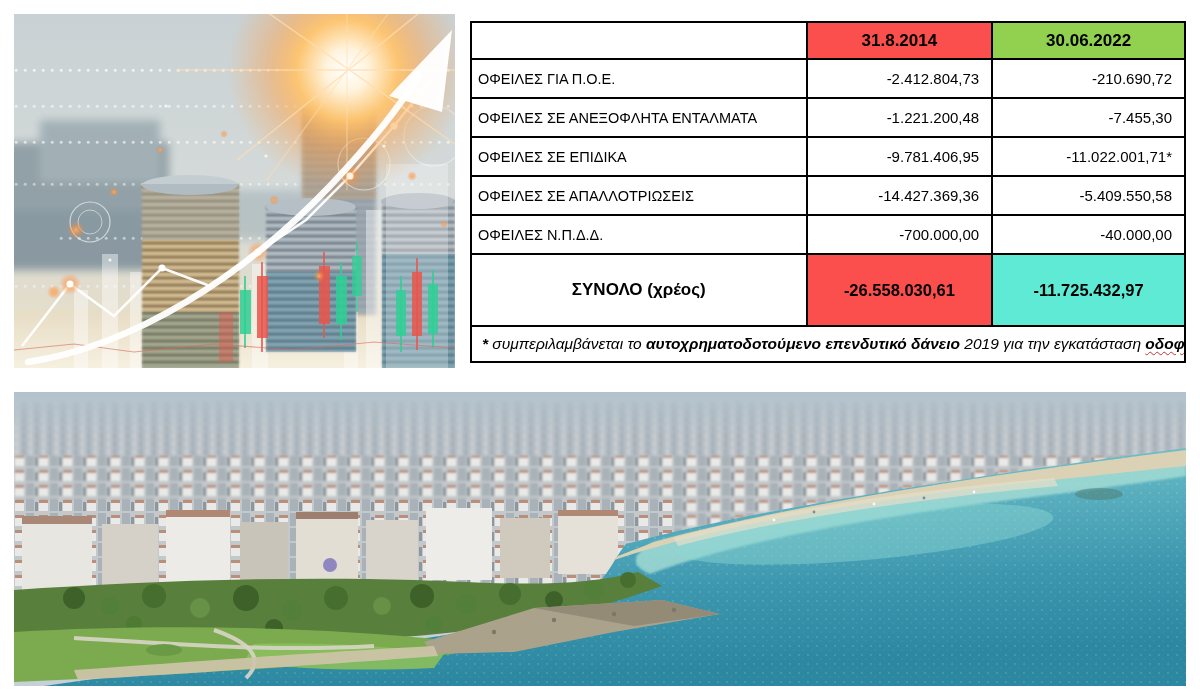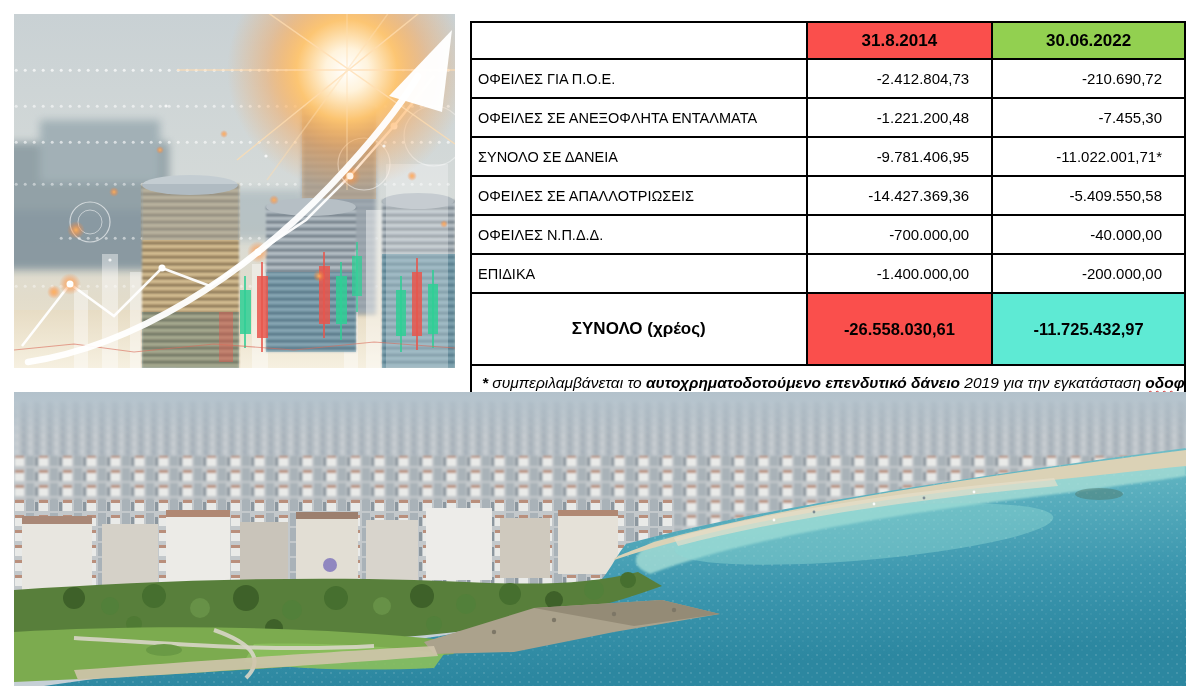--- a/index.html
+++ b/index.html
@@ -11,21 +11,21 @@
   #photo-growth { left:14px; top:14px; width:441px; height:354px; }
   #photo-coast  { left:14px; top:392px; width:1172px; height:294px; }
   .photo svg { display:block; }
 
   #table-wrap { position:absolute; left:470px; top:21px; width:716px; }
   table.debt { border-collapse:collapse; width:100%; table-layout:fixed; color:#000; }
   table.debt td, table.debt th { border:2px solid #000; background:#fff; overflow:hidden; white-space:nowrap; }
   th.hd { font-size:17px; font-weight:bold; height:31px; padding:2px 4px; text-align:center; }
   th.hd-empty { background:#fff; }
   td.lbl { font-size:14.5px; text-align:left; padding:8px 6px; height:21px; }
-  td.num { font-size:15px; text-align:right; padding:4px 22px; }
+  td.num { font-size:15px; text-align:right; padding:4px 12px; }
   tr.total td { font-weight:bold; }
   td.total-lbl { font-size:17px; text-align:center; padding:23px 6px; height:24px; }
   td.total-num { font-size:16.5px; text-align:center; padding:5px 8px; }
   td.footnote {
     font-size:15.5px; font-style:italic; text-align:center;
     padding:6px 10px; line-height:1.45; white-space:normal; height:auto;
   }
   .b { font-weight:bold; }
   .sq {
     font-weight:bold;
@@ -234,38 +234,33 @@
       <td class="lbl">ΟΦΕΙΛΕΣ ΓΙΑ Π.Ο.Ε.</td>
       <td class="num">-2.412.804,73</td>
       <td class="num">-210.690,72</td>
     </tr>
     <tr>
       <td class="lbl">ΟΦΕΙΛΕΣ ΣΕ ΑΝΕΞΟΦΛΗΤΑ ΕΝΤΑΛΜΑΤΑ</td>
       <td class="num">-1.221.200,48</td>
       <td class="num">-7.455,30</td>
     </tr>
     <tr>
-      <td class="lbl">ΣΥΝΟΛΟ ΣΕ ΔΑΝΕΙΑ</td>
+      <td class="lbl">ΟΦΕΙΛΕΣ ΣΕ ΕΠΙΔΙΚΑ</td>
       <td class="num">-9.781.406,95</td>
       <td class="num">-11.022.001,71*</td>
     </tr>
     <tr>
       <td class="lbl">ΟΦΕΙΛΕΣ ΣΕ ΑΠΑΛΛΟΤΡΙΩΣΕΙΣ</td>
       <td class="num">-14.427.369,36</td>
       <td class="num">-5.409.550,58</td>
     </tr>
     <tr>
       <td class="lbl">ΟΦΕΙΛΕΣ Ν.Π.Δ.Δ.</td>
       <td class="num">-700.000,00</td>
       <td class="num">-40.000,00</td>
-    </tr>
-    <tr>
-      <td class="lbl">ΕΠΙΔΙΚΑ</td>
-      <td class="num">-1.400.000,00</td>
-      <td class="num">-200.000,00</td>
     </tr>
     <tr class="total">
       <td class="total-lbl">ΣΥΝΟΛΟ (χρέος)</td>
       <td class="total-num" style="background:#FA4F4C">-26.558.030,61</td>
       <td class="total-num" style="background:#5eead4">-11.725.432,97</td>
     </tr>
     <tr>
       <td class="footnote" colspan="3">
         <span class="b">* </span><span>συμπεριλαμβάνεται το </span><span class="b">αυτοχρηματοδοτούμενο επενδυτικό δάνειο</span><span> 2019 για την εγκατάσταση </span><span class="sq">οδοφωτισμού</span>
       </td>

